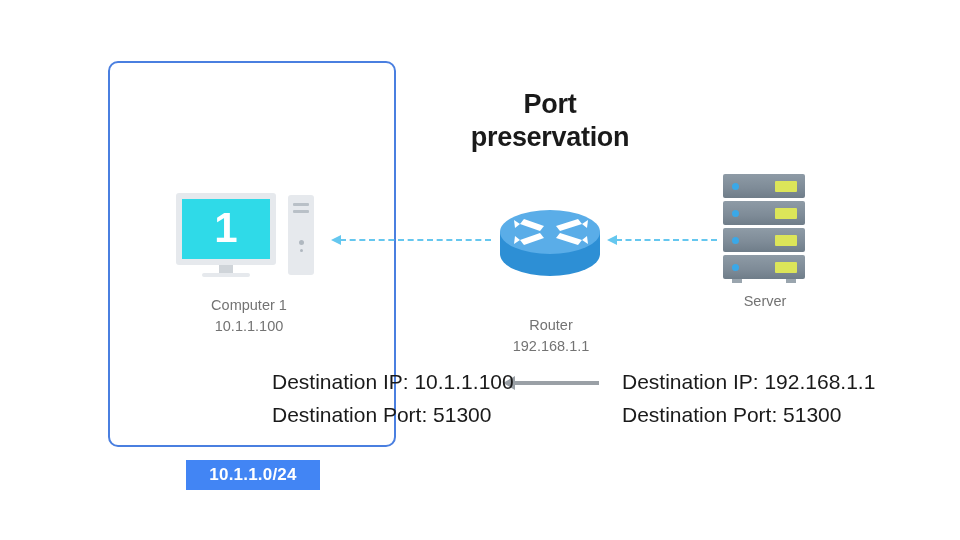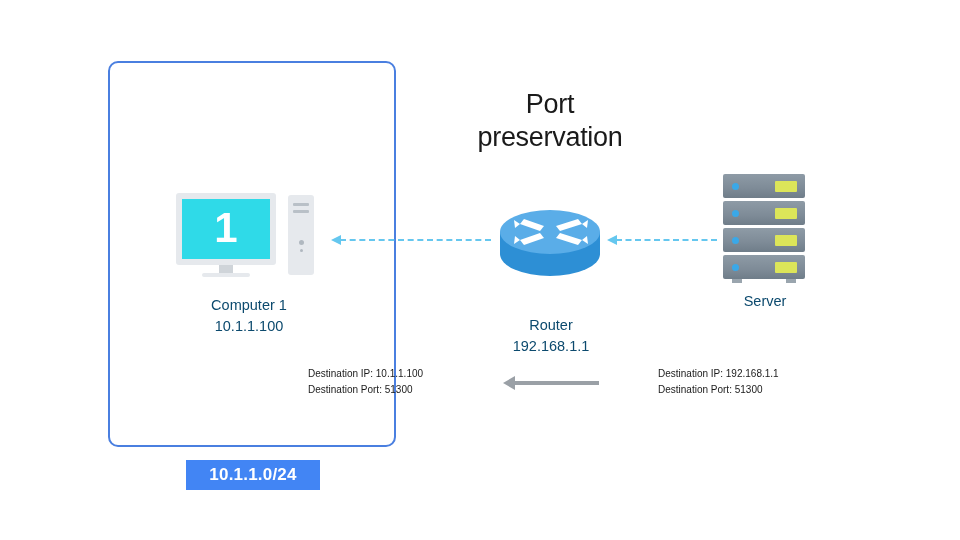--- a/index.html
+++ b/index.html
@@ -21,21 +21,21 @@
   }
 
   
   .title {
     position: absolute;
     left: 420px;
     top: 88px;
     width: 260px;
     text-align: center;
     font-size: 27px;
-    font-weight: 400;
+    font-weight: 700;
     line-height: 1.22;
     letter-spacing: -0.3px;
     color: #1a1a1a;
   }
   .title-line { display: block; }
 
   
   .subnet-box {
     position: absolute;
     left: 108px;
@@ -62,21 +62,21 @@
     justify-content: center;
     letter-spacing: 0.2px;
   }
 
   
   .node-label {
     position: absolute;
     text-align: center;
     font-size: 14.5px;
     line-height: 1.42;
-    color: #0c4a6e;
+    color: #737373;
     white-space: nowrap;
   }
   .node-label .l2 { display: block; text-align: center; }
 
   
   .computer {
     position: absolute;
     left: 176px;
     top: 193px;
     width: 146px;
@@ -266,25 +266,24 @@
     width: 0;
     height: 0;
     border-top: 7px solid transparent;
     border-bottom: 7px solid transparent;
     border-right: 12px solid #9aa0a6;
   }
 
   
   .packet-info {
     position: absolute;
-    font-size: 10px;
+    font-size: 21px;
     line-height: 1.55;
     color: #1a1a1a;
     white-space: nowrap;
-    margin-left: 36px;
   }
   .packet-info .row { display: block; }
   .packet-info.left  { left: 272px; top: 366px; }
   .packet-info.right { left: 622px; top: 366px; }
 </style>
 </head>
 <body>
 
 <div class="stage">
 

